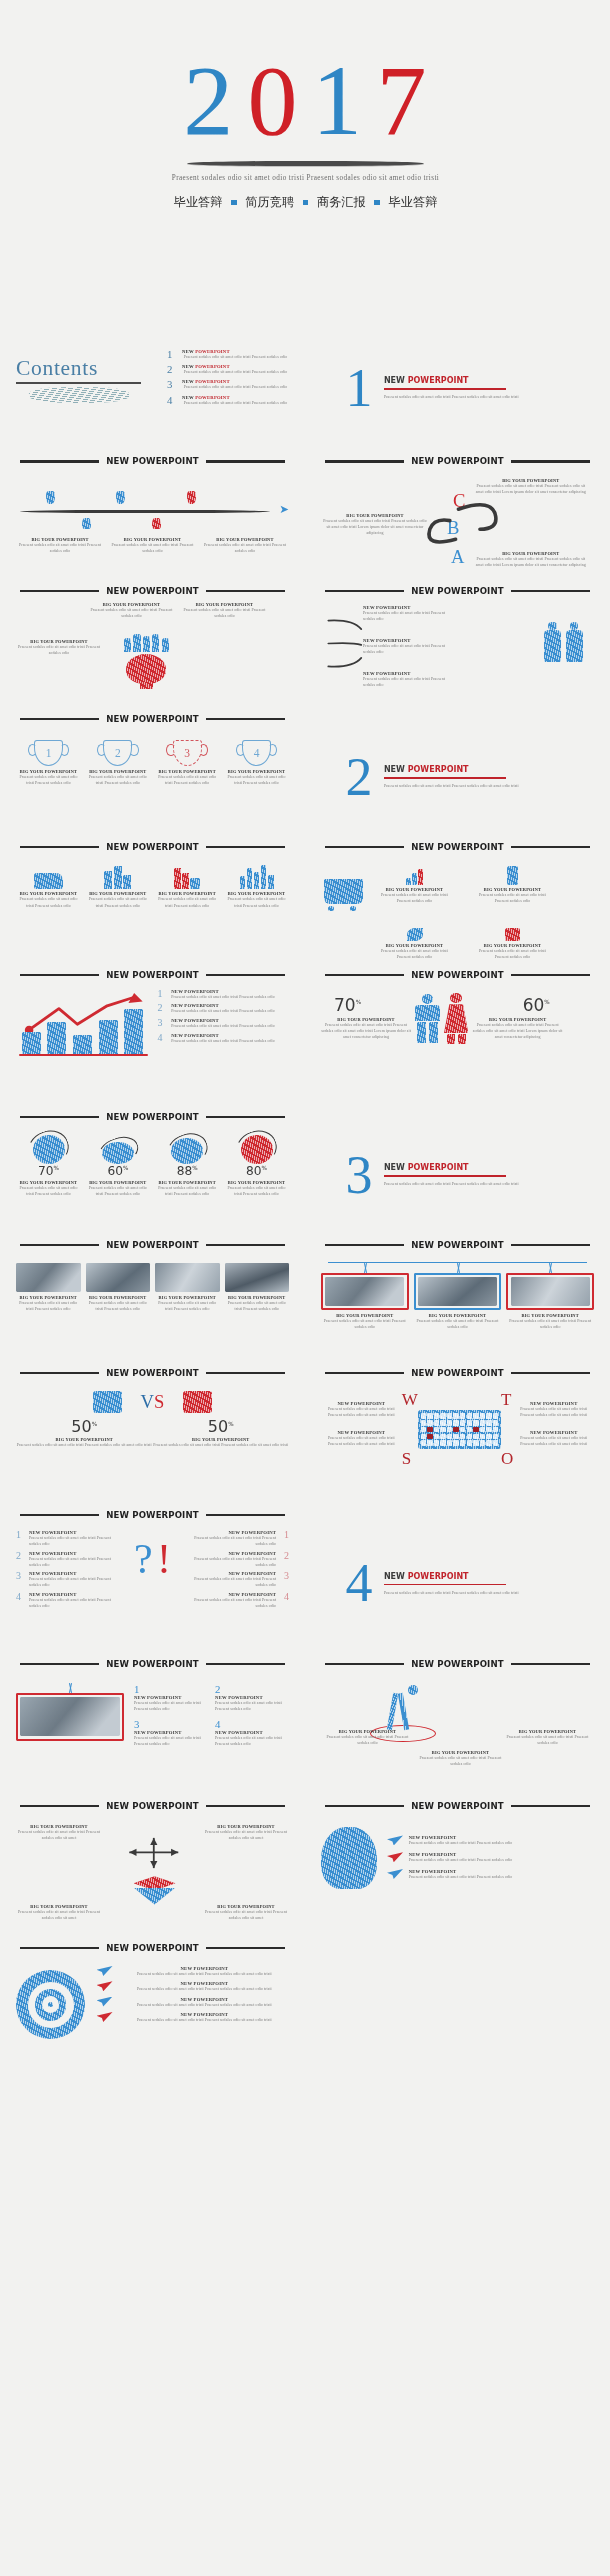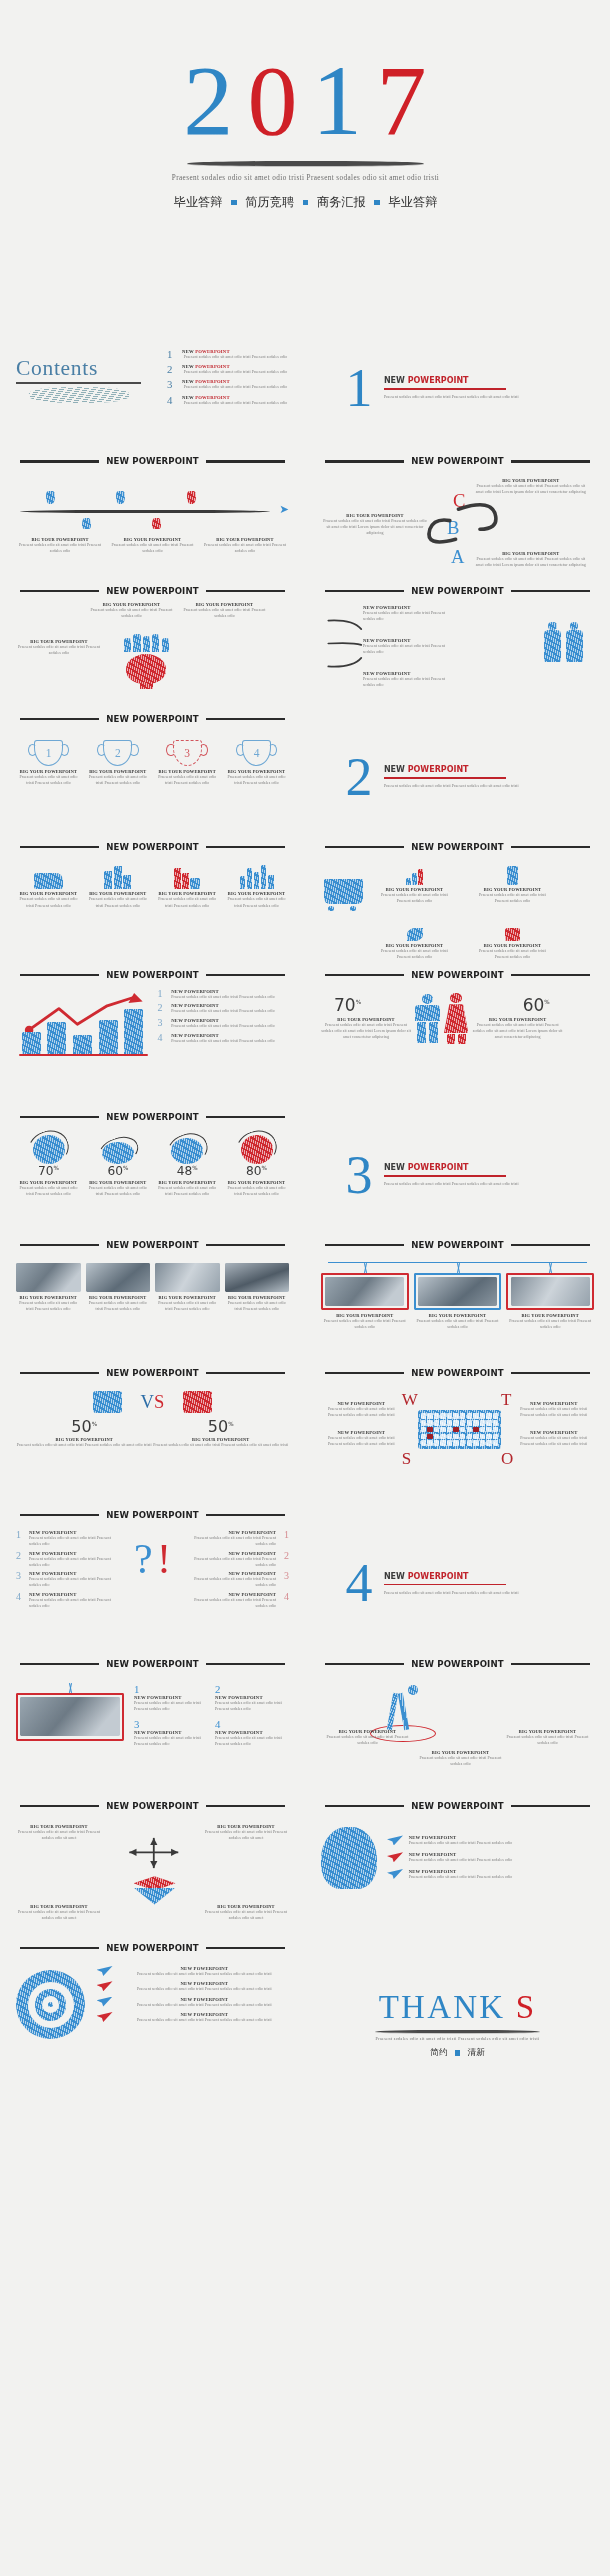--- a/index.html
+++ b/index.html
@@ -719,21 +719,21 @@
               <div class="ring"></div>
             </div>
           <div class="pctnum"><span>60</span><sup>%</sup></div>
           <div class="big-np mt4">BIG YOUR POWERPOINT</div>
           <div class="lorem">Praesent sodales odio sit amet odio tristi Praesent sodales odio</div>
         </div>
         <div class="pct">
           <div class="ball sk-blue" style="height:26px; margin-top:2.9px">
               <div class="ring"></div>
             </div>
-          <div class="pctnum"><span>48</span><sup>%</sup></div>
+          <div class="pctnum"><span>88</span><sup>%</sup></div>
           <div class="big-np mt4">BIG YOUR POWERPOINT</div>
           <div class="lorem">Praesent sodales odio sit amet odio tristi Praesent sodales odio</div>
         </div>
         <div class="pct">
           <div class="ball sk-red">
               <div class="ring"></div>
             </div>
           <div class="pctnum"><span>80</span><sup>%</sup></div>
           <div class="big-np mt4">BIG YOUR POWERPOINT</div>
           <div class="lorem">Praesent sodales odio sit amet odio tristi Praesent sodales odio</div>
@@ -1260,31 +1260,16 @@
             <div class="plane red"></div>
             <div style="flex:1; text-align:center">
               <div class="np">NEW POWERPOINT</div>
               <div class="lorem">Praesent sodales odio sit amet odio tristi Praesent sodales odio sit amet odio tristi</div>
             </div>
           </div>
         </div>
       </div>
     </div>
 
-    <div class="slide h200">
-      <div class="thanks">
-        <div class="thanks-word">
-          <span class="t">THANK</span>
-          <span class="s">S</span>
-        </div>
-        <div class="brush-line"></div>
-        <div class="cover-sub" style="font-size:4px; max-width:186px">Praesent sodales odio sit amet odio tristi Praesent sodales odio sit amet odio tristi</div>
-        <div class="thanks-nav">
-          <span>简约</span>
-          <i class="navsq"></i>
-          <span>清新</span>
-        </div>
-      </div>
-    </div>
   </div>
 
 </div>
 
 
 </body></html>

